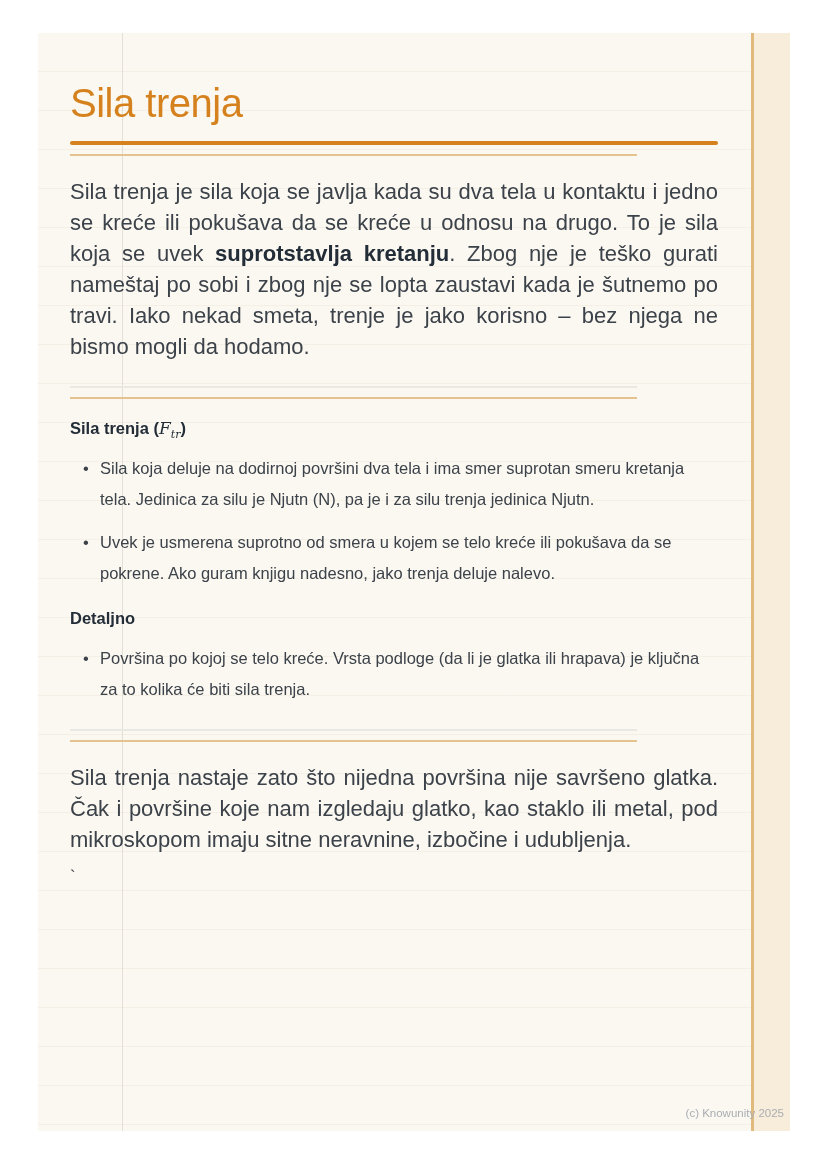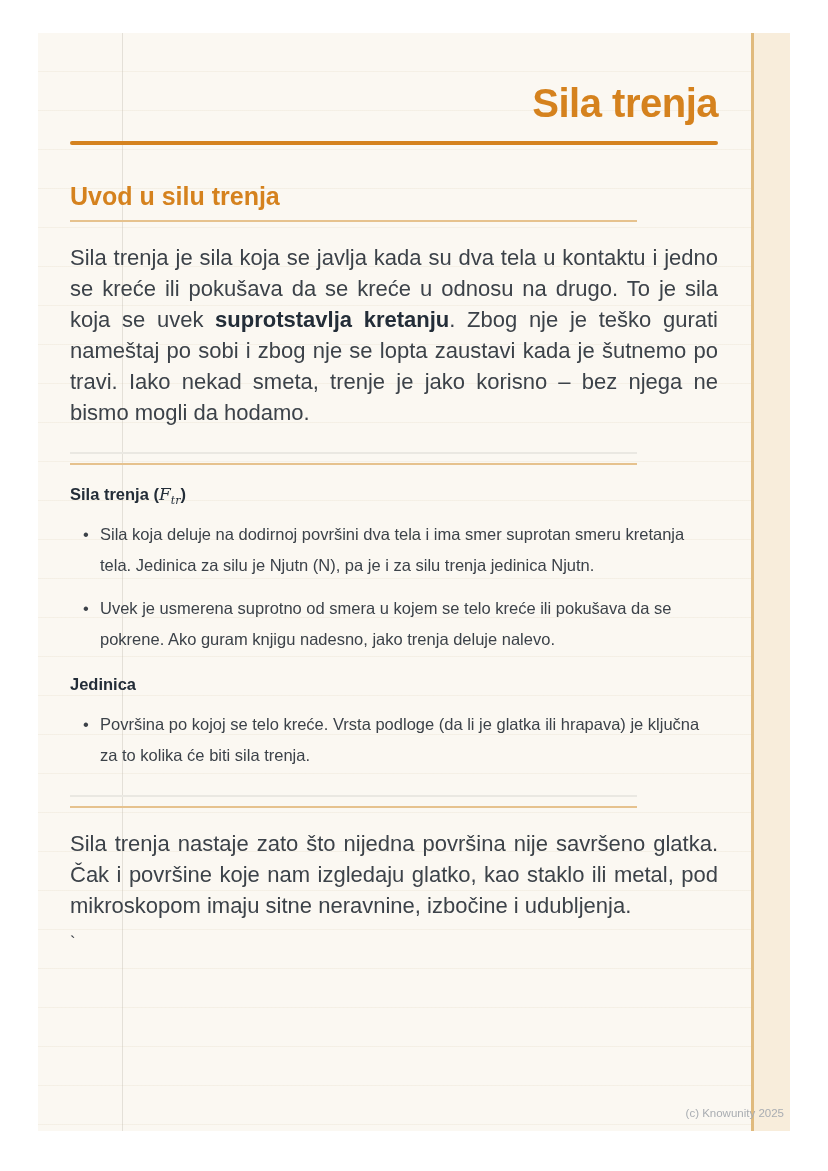--- a/index.html
+++ b/index.html
@@ -33,24 +33,24 @@
     right: 0; top: 0; bottom: 0;
     width: 39px;
     background: #F8EDDB;
     border-left: 3px solid #E0BA7D;
     z-index: 1;
   }
   .doc-title {
     margin: 0;
     font-size: 40px;
     line-height: 46px;
-    font-weight: 700;
+    font-weight: 400;
     letter-spacing: -0.5px;
     color: #D5821E;
-    position: relative; z-index: 2; text-align: right;
+    position: relative; z-index: 2;
   }
   .title-rule {
     margin-top: 15px;
     width: 648px; height: 4px;
     background: #D5821E;
     border-radius: 2px;
     position: relative; z-index: 2;
   }
   h2.section-heading {
     margin: 36px 0 0 0;
@@ -137,36 +137,35 @@
 
 <div class="page">
 
   <div class="ruling-v"></div>
   <div class="side-band"></div>
 
   <h1 class="doc-title">Sila trenja</h1>
   <div class="title-rule"></div>
 
   <section>
-    <h2 class="section-heading">Uvod u silu trenja</h2>
     <div class="heading-underline"></div>
     <p class="para justify"><span>Sila trenja je sila koja se javlja kada su dva tela u kontaktu i jedno se kreće ili pokušava da se kreće u odnosu na drugo. To je sila koja se uvek </span><strong>suprotstavlja kretanju</strong><span>. Zbog nje je teško gurati nameštaj po sobi i zbog nje se lopta zaustavi kada je šutnemo po travi. Iako nekad smeta, trenje je jako korisno – bez njega ne bismo mogli da hodamo.</span></p>
   </section>
 
   <div class="divider"></div>
 
   <section>
     <div class="heading-underline"></div>
 
     <p class="term-name"><span>Sila trenja (</span><span class="formula"><span>F</span><sub>tr</sub></span><span>)</span></p>
     <div class="bullet-item"><span class="bullet-dot">•</span><span>Sila koja deluje na dodirnoj površini dva tela i ima smer suprotan smeru kretanja tela. Jedinica za silu je Njutn (N), pa je i za silu trenja jedinica Njutn.</span></div>
 
     <div class="bullet-item"><span class="bullet-dot">•</span><span>Uvek je usmerena suprotno od smera u kojem se telo kreće ili pokušava da se pokrene. Ako guram knjigu nadesno, jako trenja deluje nalevo.</span></div>
 
-    <p class="term-name">Jedinica</p>
+    <p class="term-name">Detaljno</p>
     <div class="bullet-item"><span class="bullet-dot">•</span><span>Površina po kojoj se telo kreće. Vrsta podloge (da li je glatka ili hrapava) je ključna za to kolika će biti sila trenja.</span></div>
   </section>
 
   <div class="divider"></div>
 
   <section>
     <div class="heading-underline"></div>
     <p class="para justify">Sila trenja nastaje zato što nijedna površina nije savršeno glatka. Čak i površine koje nam izgledaju glatko, kao staklo ili metal, pod mikroskopom imaju sitne neravnine, izbočine i udubljenja.</p>
     <p class="stray-char">`</p>
   </section>

